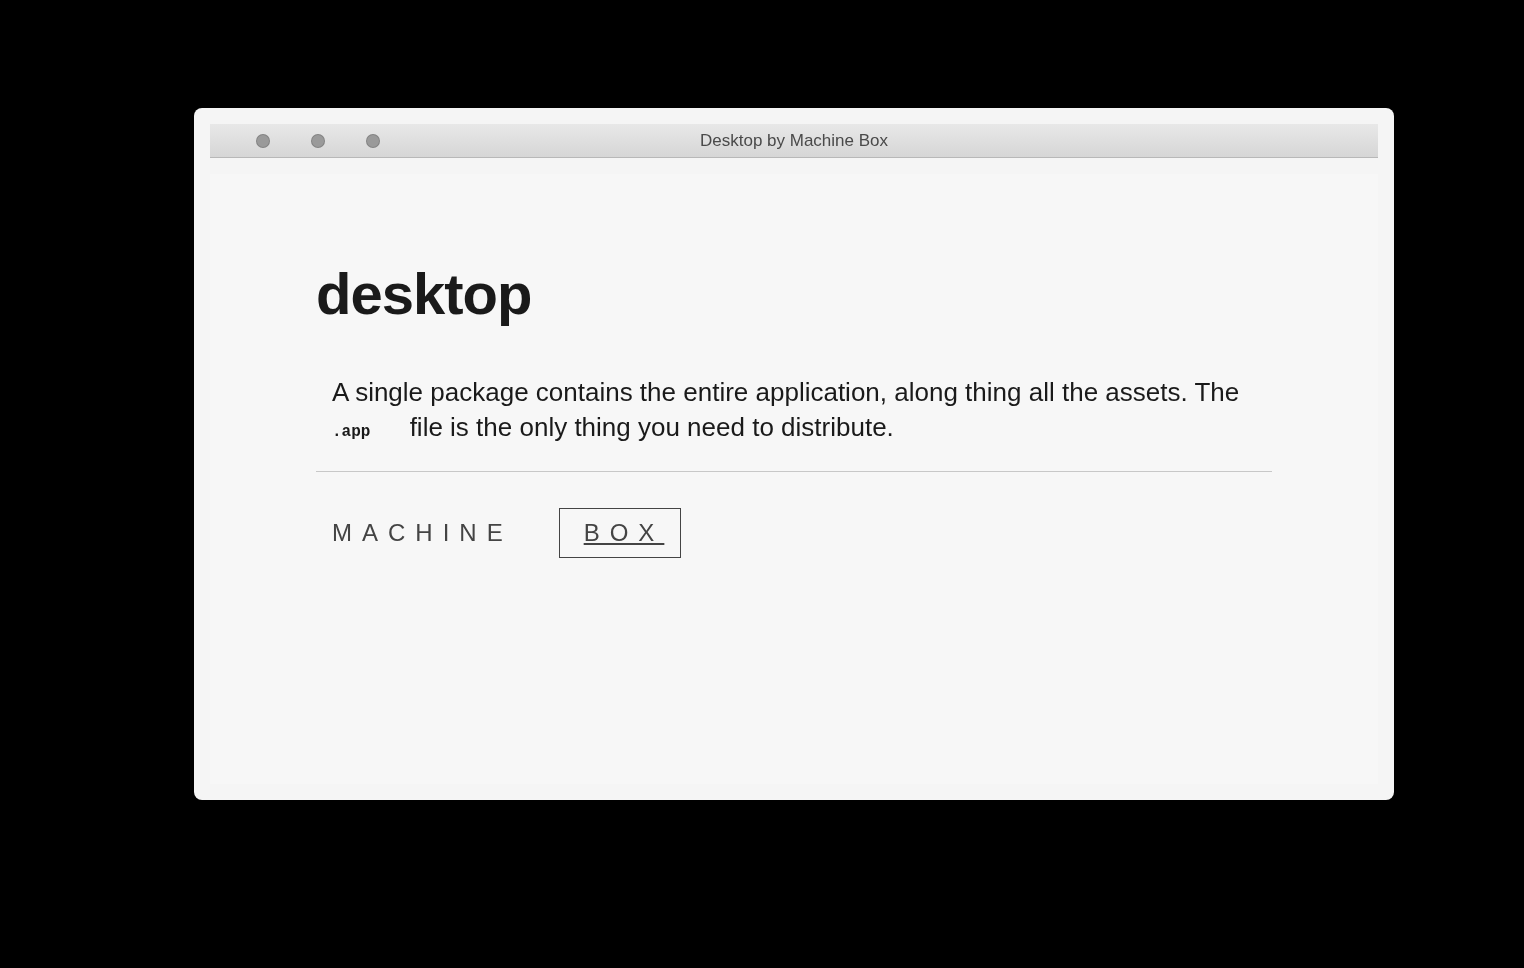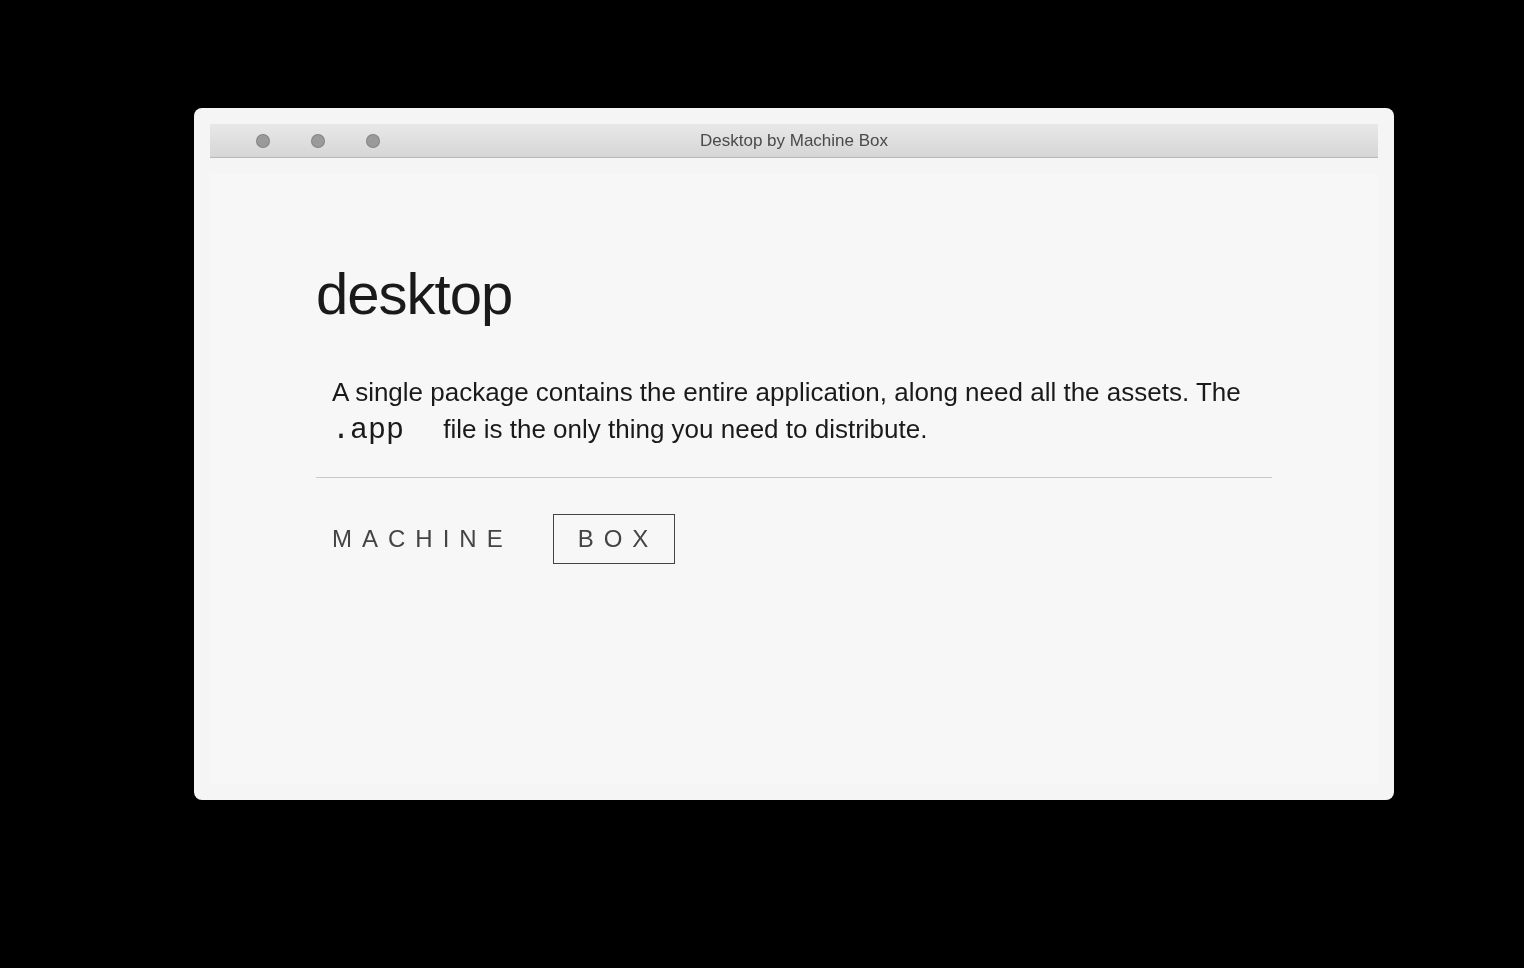--- a/index.html
+++ b/index.html
@@ -61,91 +61,93 @@
     }
     
     .content {
       padding: 70px 90px 80px 90px;
       background: #f7f7f7;
       min-height: 610px;
     }
     
     .heading {
       font-size: 58px;
-      font-weight: 400;
+      font-weight: 700;
       color: #1a1a1a;
       letter-spacing: -1px;
       margin-bottom: 48px;
     }
     
     .paragraph {
       font-size: 26px;
       line-height: 1.35;
       color: #1a1a1a;
       margin-bottom: 26px;
       font-weight: 400;
     }
     
     .code-inline {
       font-family: "Menlo", "Monaco", "Courier New", monospace;
-      font-size: 30px;
+      font-size: 16px;
+      font-weight: bold;
     }
     
     .time-value {
       font-weight: 700;
     }
     
     hr {
       border: none;
       border-top: 1px solid #c8c8c8;
       margin-top: 14px;
       margin-bottom: 20px;
     }
     
     .logo {
       display: flex;
       align-items: center;
-      gap: 8px;
+      gap: 14px;
     }
     
     .logo-machine {
       font-size: 24px;
       letter-spacing: 10px;
       color: #444;
       font-weight: 300;
     }
     
     .logo-box {
       border: 1.5px solid #444;
       padding: 10px 16px 10px 24px;
       font-size: 24px;
       letter-spacing: 10px;
       color: #444;
       font-weight: 300;
+      text-decoration: underline;
     }
   </style>
 </head>
 <body>
 
 <div class="window">
   <div class="titlebar">
     <div class="traffic-lights">
       <div class="traffic-light"></div>
       <div class="traffic-light"></div>
       <div class="traffic-light"></div>
     </div>
     <div class="window-title">Desktop by Machine Box</div>
   </div>
 
   <div class="content">
     <h1 class="heading">desktop</h1>
 
 
     <p class="paragraph">
-      <span>A single package contains the entire application, along need all the assets. The </span><span class="code-inline">.app</span><span> file is the only thing you need to distribute.</span>
+      <span>A single package contains the entire application, along thing all the assets. The </span><span class="code-inline">.app</span><span> file is the only thing you need to distribute.</span>
     </p>
 
 
     <hr>
 
     <div class="logo">
       <span class="logo-machine">MACHINE</span>
       <span class="logo-box">BOX</span>
     </div>
   </div>

